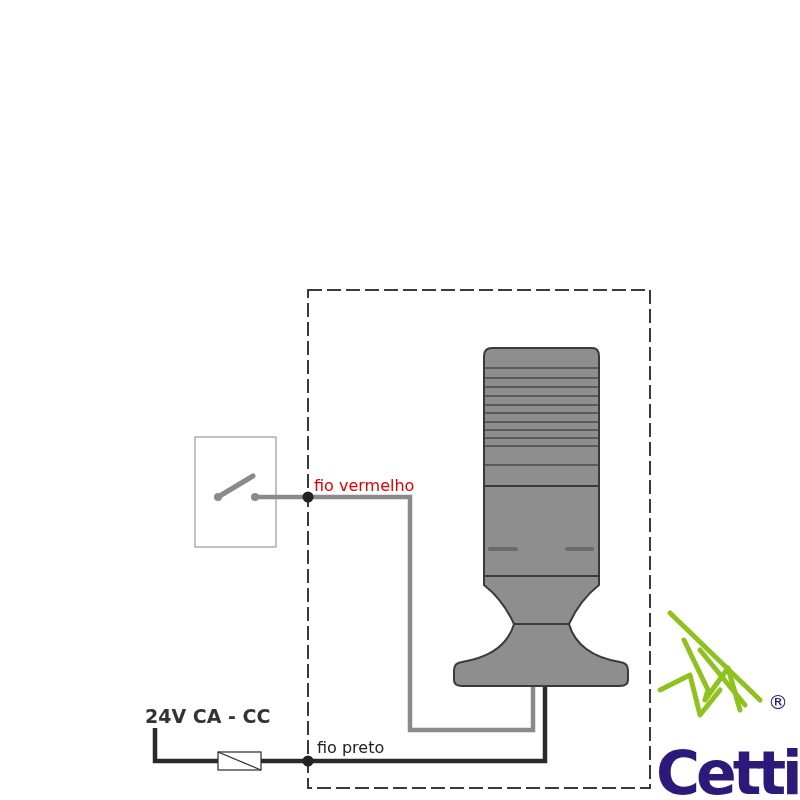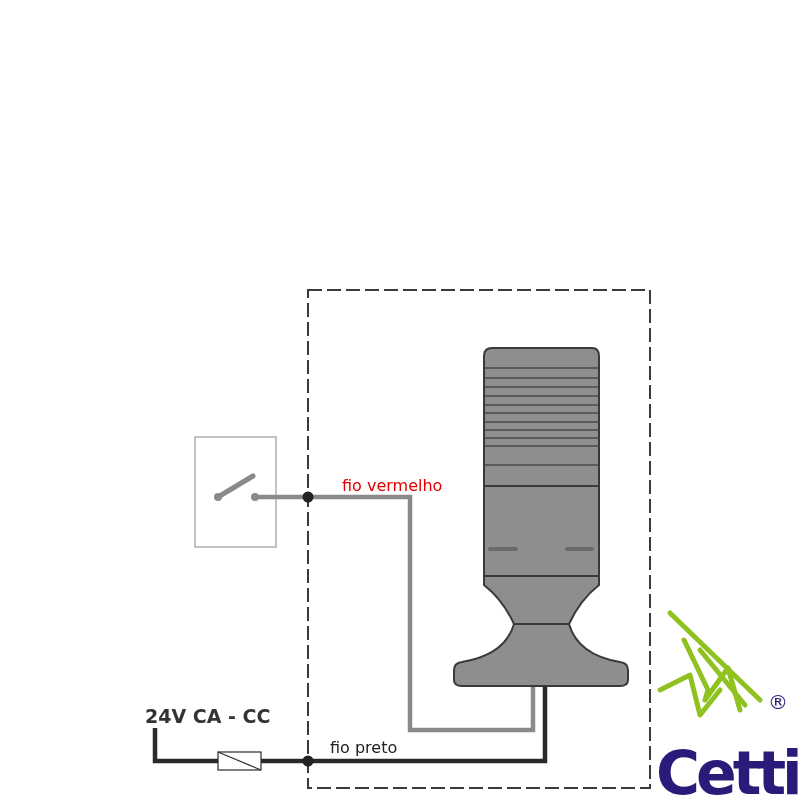--- a/index.html
+++ b/index.html
@@ -64,18 +64,18 @@
   </g>
 
   <g fill="none" stroke="#8fc21f" stroke-width="5" stroke-linecap="round" stroke-linejoin="round">
     <path d="M670,613 L760,700"></path>
     <path d="M684,640 L708,690 L705,700 L728,668 L740,710"></path>
     <path d="M660,690 L690,675 L700,715 L720,690"></path>
     <path d="M700,650 L745,705"></path>
   </g>
 </svg>
 
-<div class="lbl lbl-red" style="left:314px; top:478px;margin-left:28px;">fio vermelho</div>
-<div class="lbl lbl-black" style="left:330px; top:740px;">fio preto</div>
+<div class="lbl lbl-red" style="left:314px; top:478px;">fio vermelho</div>
+<div class="lbl lbl-black" style="left:317px; top:740px;">fio preto</div>
 <div class="lbl lbl-supply" style="left:97px; top:707px;">24V CA - CC</div>
 
 <div class="logo-text" style="left:656px; top:728px;margin-top:15px;">Cetti</div>
 <div class="reg" style="left:768px; top:692px;">®</div>
 
 </body></html>

